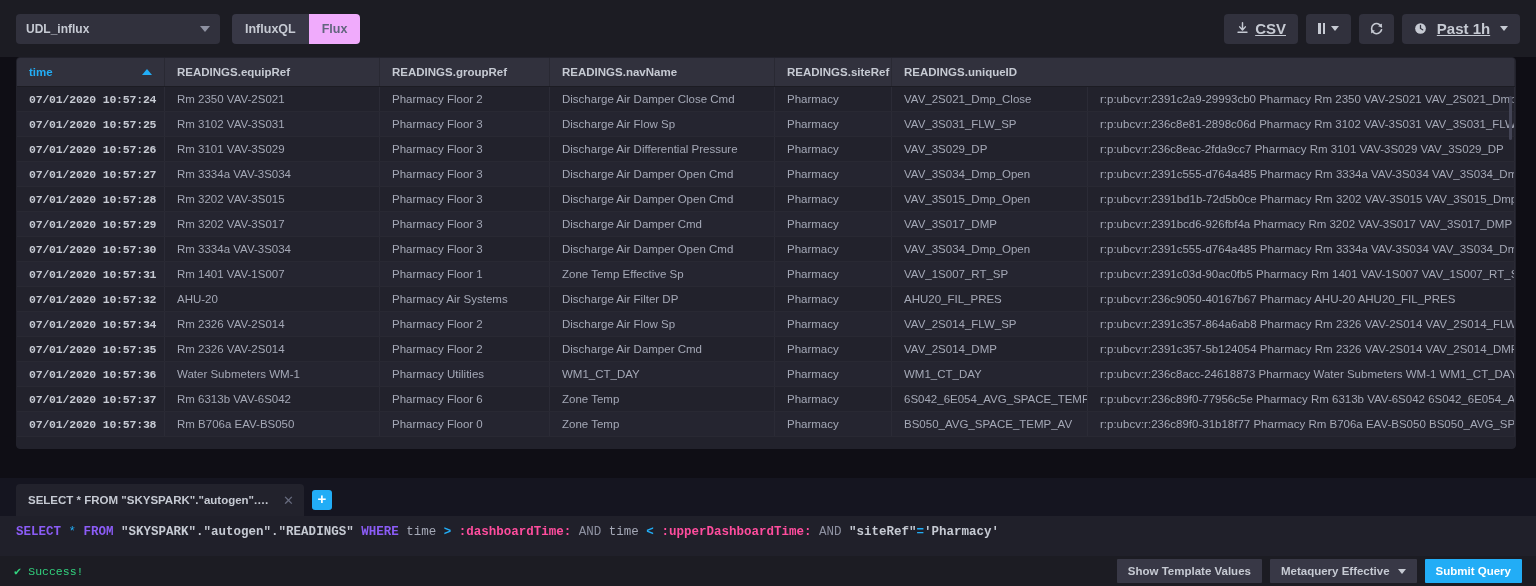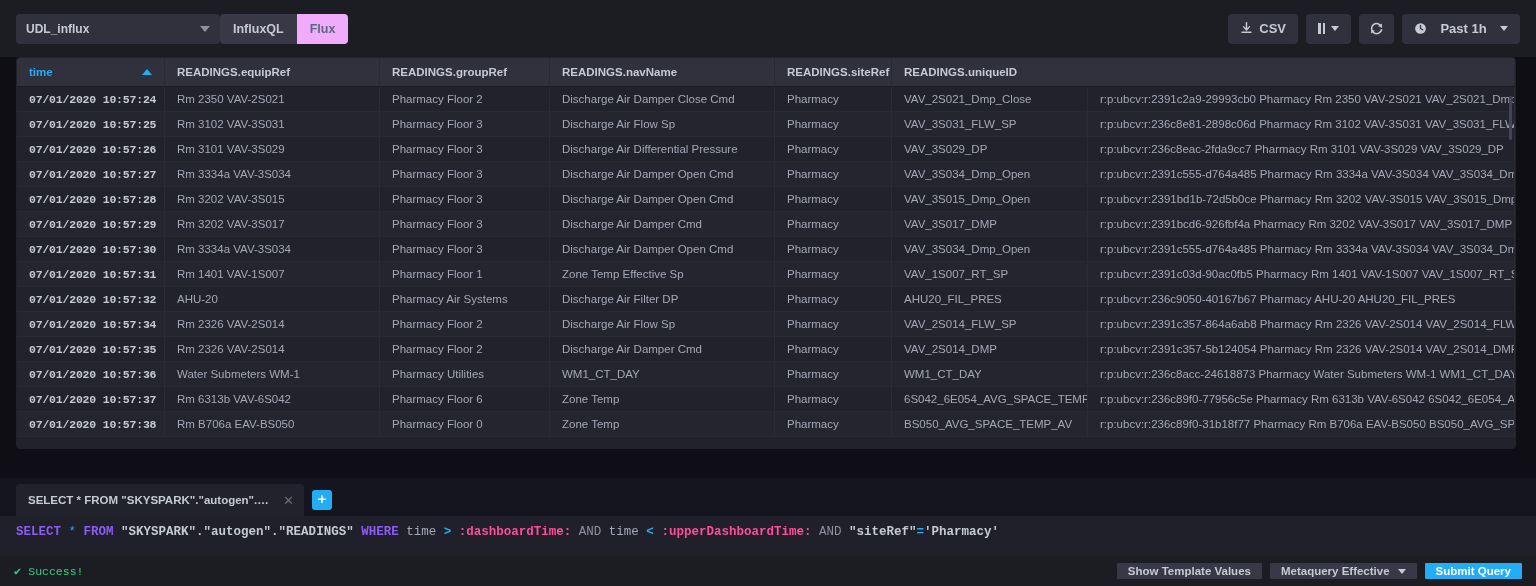--- a/index.html
+++ b/index.html
@@ -20,33 +20,33 @@
   .db-select {
     width: 204px; height: 30px; background: #31313d; border-radius: 4px;
     display: flex; align-items: center; justify-content: space-between;
     padding: 0 10px; cursor: pointer;
   }
   .db-select .lbl { color: #c6cad3; font-size: 12px; font-weight: bold; }
   .caret-dn {
     width: 0; height: 0; border-left: 5px solid transparent;
     border-right: 5px solid transparent; border-top: 6px solid #8e91a1;
   }
-  .lang-group { display: flex; border-radius: 4px; overflow: hidden; }
+  .lang-group { display: flex; margin-left: 12px; border-radius: 4px; overflow: hidden; }
   .lang-btn {
     height: 30px; padding: 0 13px; display: flex; align-items: center;
     font-size: 12.5px; font-weight: bold; cursor: pointer;
   }
   .lang-btn.active { background: #383846; color: #c6cad3; }
   .lang-btn.inactive { background: #f0abfc; color: #61657d; }
 
   .toolbar-right { margin-left: auto; display: flex; align-items: center; gap: 8px; }
   .tb-btn {
     height: 30px; background: #31313d; border-radius: 4px; color: #c6cad3;
-    font-size: 13px; font-weight: bold; display: flex; align-items: center;
-    gap: 6px; padding: 0 12px; cursor: pointer;
+    font-size: 15px; font-weight: bold; display: flex; align-items: center;
+    gap: 6px; padding: 0 12px; cursor: pointer; text-decoration: underline;
   }
   .tb-btn svg { display: block; }
   .tb-btn.icon-only { padding: 0 10px; }
   .pause-group { display: flex; align-items: center; gap: 6px; }
   .pause-bars { display: flex; gap: 2px; }
   .pause-bars i { display: block; width: 2.5px; height: 11px; background: #c6cad3; }
   .caret-sm {
     width: 0; height: 0; border-left: 4.5px solid transparent;
     border-right: 4.5px solid transparent; border-top: 5.5px solid #c6cad3;
   }
@@ -145,21 +145,21 @@
     position: absolute; top: 556px; left: 0; right: 0; height: 30px;
     background: #1c1c23; display: flex; align-items: center; padding: 0 14px;
   }
   .status-msg {
     display: flex; align-items: center; gap: 7px;
     font-family: "Liberation Mono", monospace; font-size: 11.5px; color: #32d17e;
   }
   .check { color: #32d17e; font-size: 12px; }
   .status-right { margin-left: auto; display: flex; align-items: center; gap: 8px; }
   .sb-btn {
-    height: 16px; border-radius: 1px; display: flex; align-items: center;
+    height: 24px; border-radius: 1px; display: flex; align-items: center;
     padding: 0 11px; font-size: 11.5px; font-weight: bold; cursor: pointer;
     background: #383846; color: #c6cad3; gap: 8px;
   }
   .sb-btn.primary { background: #22adf6; color: #fff; }
 </style>
 </head>
 <body>
 
 <div class="app">
 

